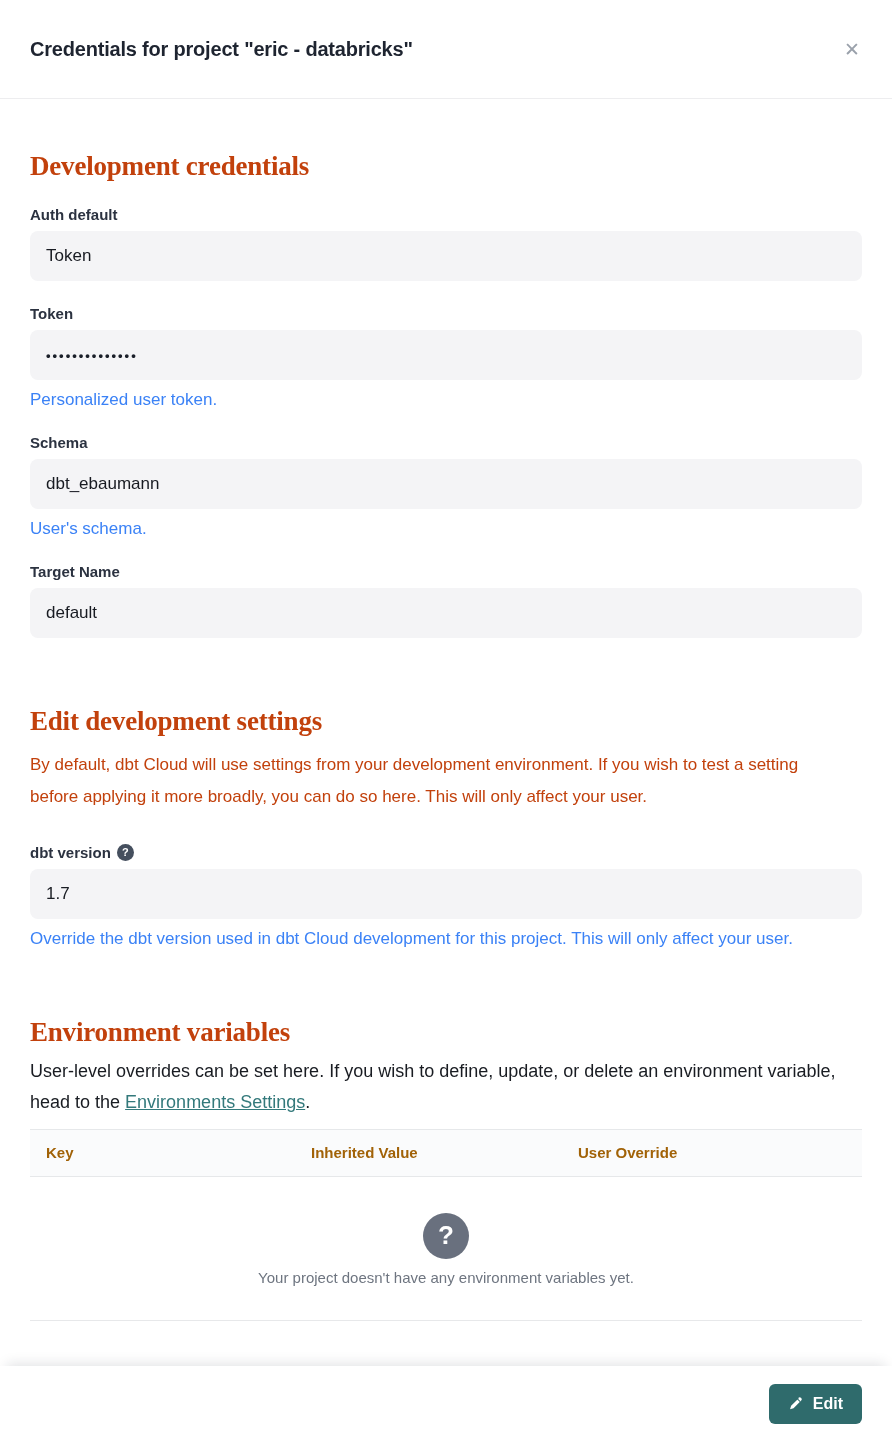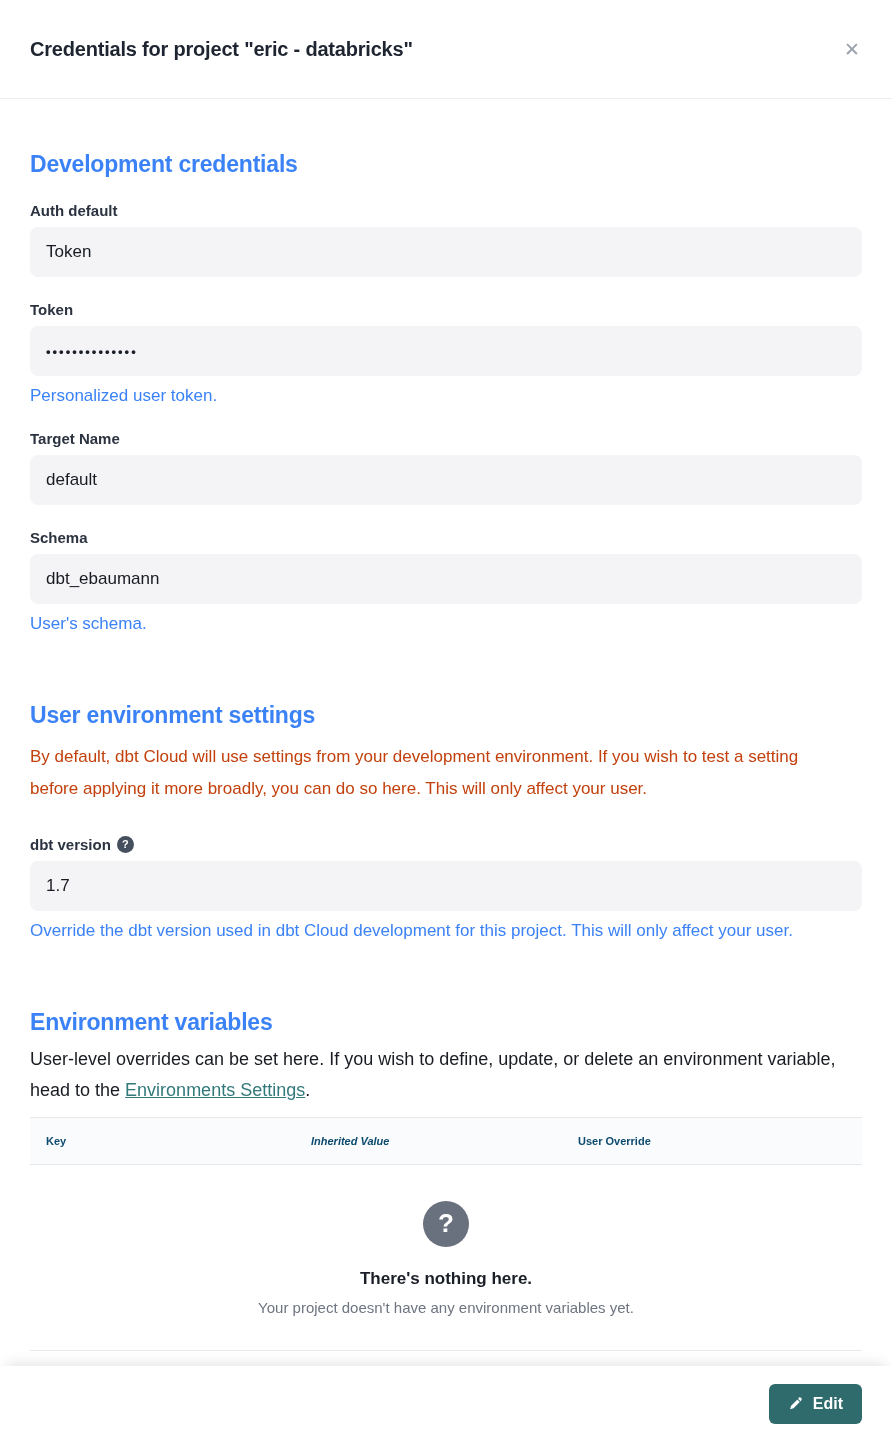--- a/index.html
+++ b/index.html
@@ -41,24 +41,25 @@
     padding: 6px;
   }
 
   
   .content {
     flex: 1 1 auto;
     padding: 52px 30px 0;
     overflow: hidden;
   }
   h2.section-heading {
-    font-size: 23px;
-    font-weight: 700;
-    color: #3b82f6;
+    font-size: 27px;
+    font-weight: 700;
+    color: #c2410c;
     letter-spacing: -0.2px;
+    font-family: Liberation Serif, serif;
   }
   .section-gap { margin-top: 68px; }
 
   .field-group { margin-top: 24px; }
   .field-label {
     display: flex;
     align-items: center;
     gap: 6px;
     font-size: 15px;
     font-weight: 700;
@@ -125,26 +126,26 @@
   .env-table {
     margin-top: 10px;
     border-top: 1px solid #e6e8ea;
     border-bottom: 1px solid #e6e8ea;
     background: #fafbfc;
     height: 48px;
     display: flex;
     align-items: center;
   }
   .env-th {
-    font-size: 11px;
-    font-weight: 700;
-    color: #0c4a6e;
+    font-size: 15px;
+    font-weight: 700;
+    color: #a16207;
   }
   .env-th.c1 { width: 281px; padding-left: 16px; }
-  .env-th.c2 { width: 267px; font-style: italic; }
+  .env-th.c2 { width: 267px; }
   .env-th.c3 { flex: 1; }
 
   
   .empty-state { text-align: center; padding-top: 36px; }
   .empty-icon {
     width: 46px; height: 46px;
     border-radius: 50%;
     background: #69707e;
     color: #ffffff;
     font-size: 26px;
@@ -224,37 +225,37 @@
 
     <div class="field-group">
       <div class="field-label">Token</div>
       <div class="field-box">
         <span class="masked">••••••••••••••</span>
       </div>
       <div class="field-helper">Personalized user token.</div>
     </div>
 
     <div class="field-group">
+      <div class="field-label">Schema</div>
+      <div class="field-box">
+        <span>dbt_ebaumann</span>
+      </div>
+      <div class="field-helper">User's schema.</div>
+    </div>
+
+    <div class="field-group">
       <div class="field-label">Target Name</div>
       <div class="field-box">
         <span>default</span>
       </div>
     </div>
-
-    <div class="field-group">
-      <div class="field-label">Schema</div>
-      <div class="field-box">
-        <span>dbt_ebaumann</span>
-      </div>
-      <div class="field-helper">User's schema.</div>
-    </div>
   </section>
 
   <section class="section-gap">
-    <h2 class="section-heading">User environment settings</h2>
+    <h2 class="section-heading">Edit development settings</h2>
     <p class="section-desc">By default, dbt Cloud will use settings from your development environment. If you wish to test a setting before applying it more broadly, you can do so here. This will only affect your user.</p>
 
     <div class="field-group" style="margin-top:30px">
       <div class="field-label">
         <span>dbt version</span>
         <span class="help-badge">?</span>
       </div>
       <div class="field-box">
         <span>1.7</span>
       </div>
@@ -267,21 +268,20 @@
     <p class="env-desc"><span>User-level overrides can be set here. If you wish to define, update, or delete an environment variable, head to the </span><a class="env-link">Environments Settings</a><span>.</span></p>
 
     <div class="env-table">
       <div class="env-th c1">Key</div>
       <div class="env-th c2">Inherited Value</div>
       <div class="env-th c3">User Override</div>
     </div>
 
     <div class="empty-state">
       <div class="empty-icon">?</div>
-      <div class="empty-title">There's nothing here.</div>
       <div class="empty-subtitle">Your project doesn't have any environment variables yet.</div>
     </div>
 
     <hr class="bottom-rule">
   </section>
 
 </div>
 
 <div class="modal-footer">
   <button class="edit-btn">

